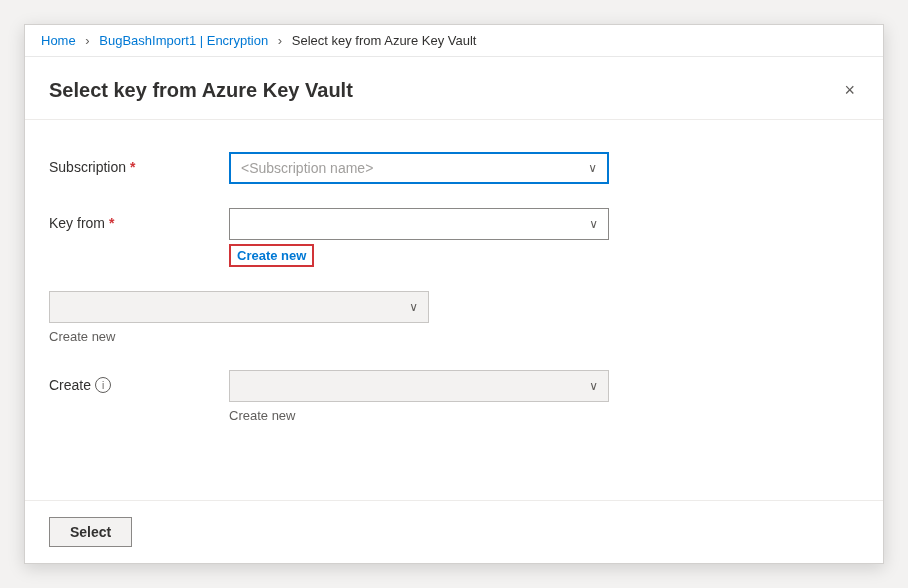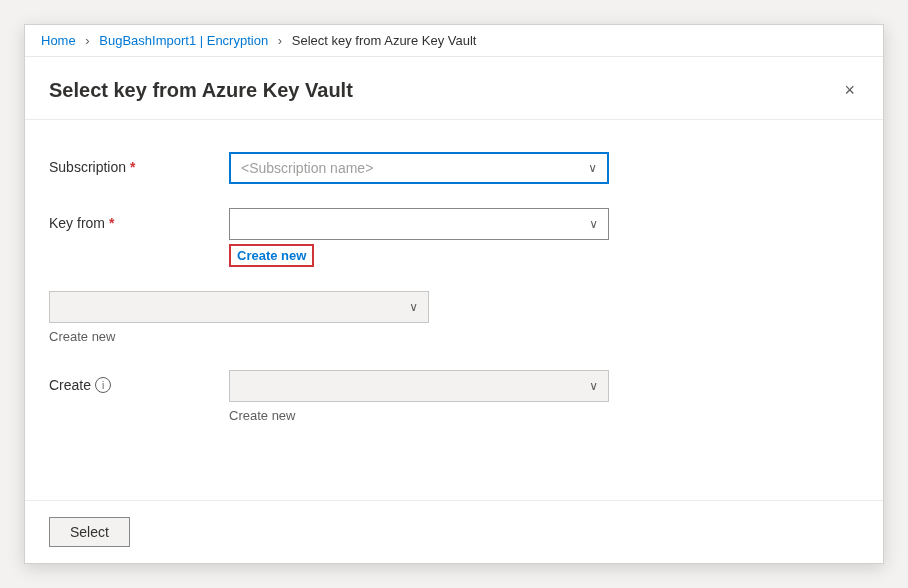--- a/index.html
+++ b/index.html
@@ -152,20 +152,21 @@
       display: flex;
       gap: 8px;
     }
     .btn-select {
       padding: 6px 20px;
       background: #f3f2f1;
       border: 1px solid #8a8886;
       color: #323130;
       font-size: 14px;
       cursor: pointer;
+      font-weight: bold;
     }
     .subscription-placeholder {
       color: #a19f9d;
       font-size: 14px;
     }
   </style>
 </head>
 <body>
 
 <div class="dialog">

